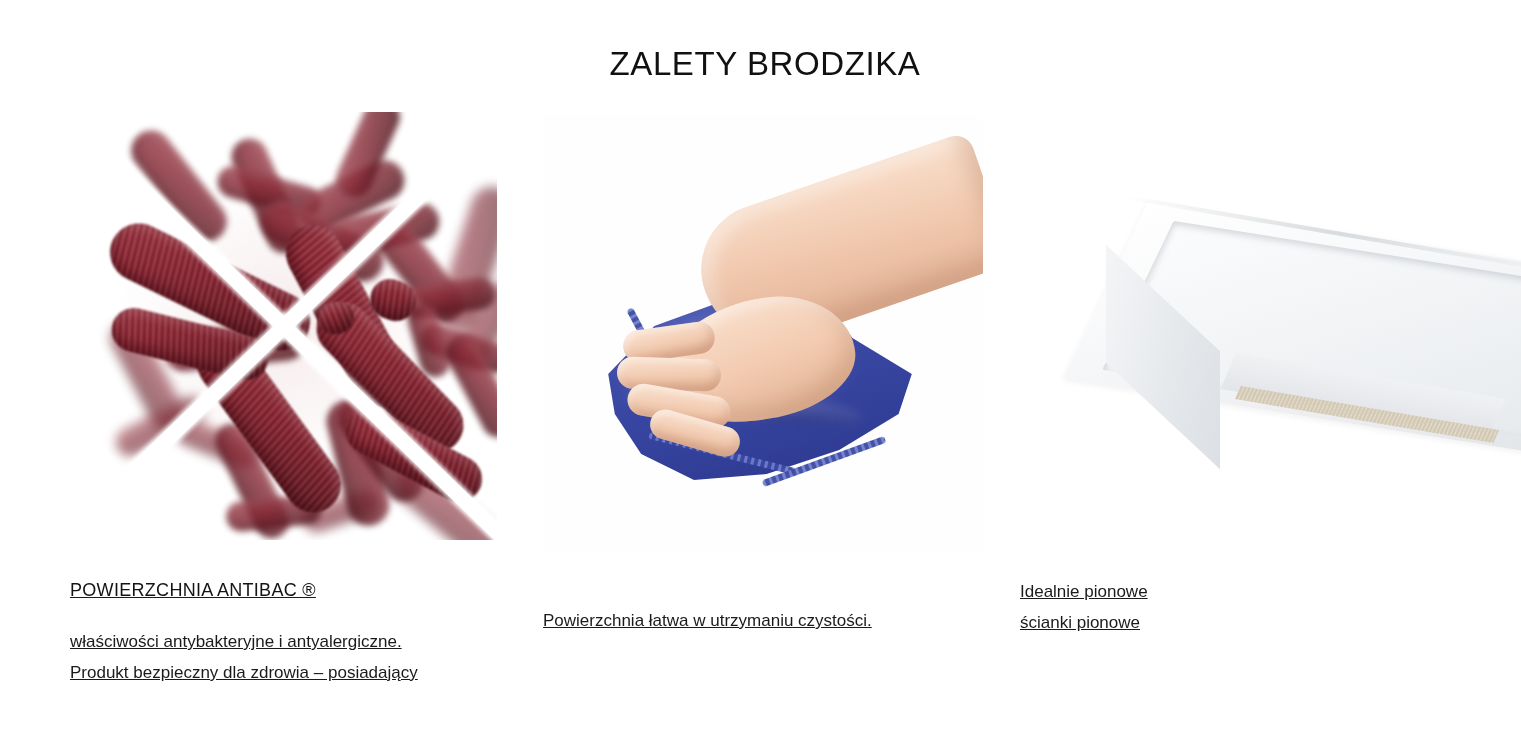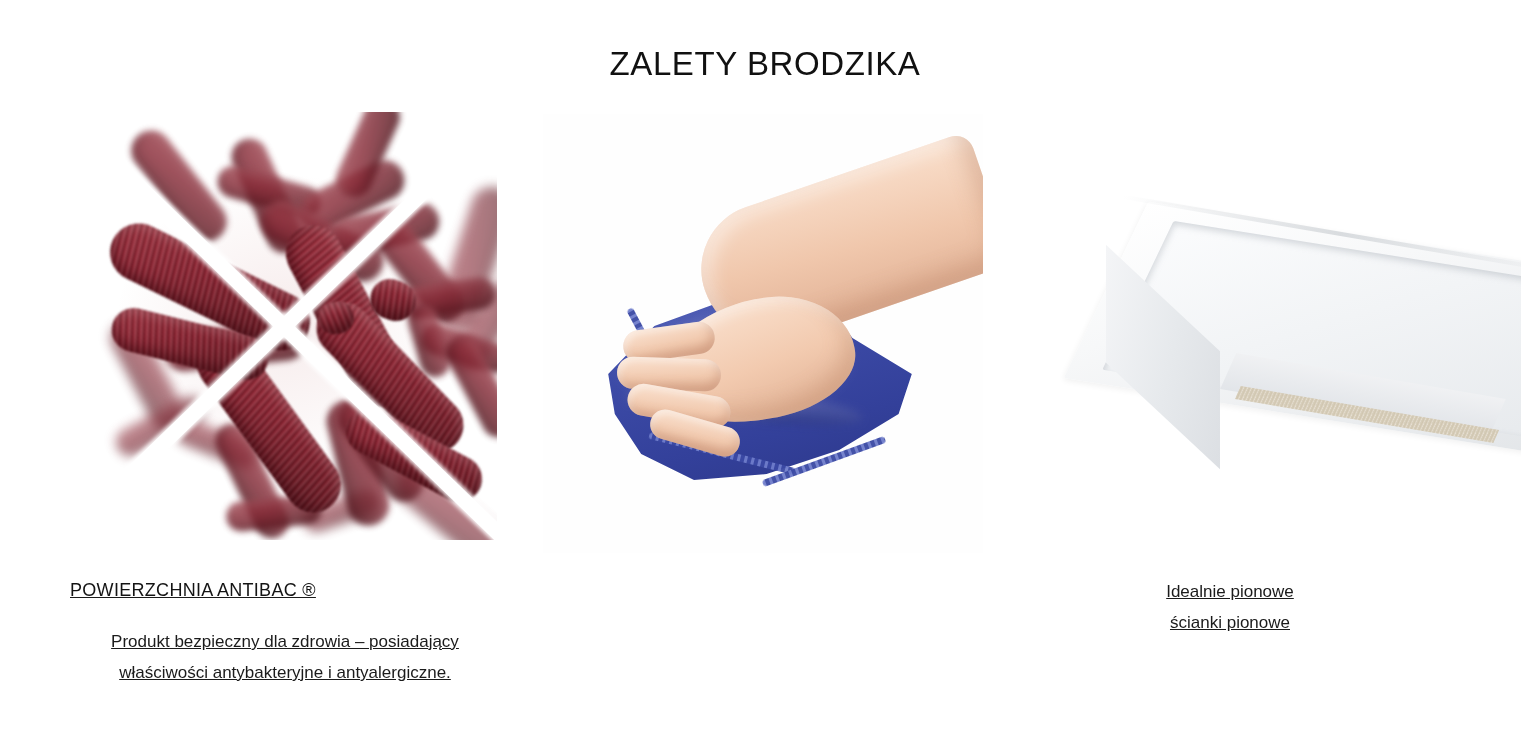--- a/index.html
+++ b/index.html
@@ -224,21 +224,21 @@
     letter-spacing: 0.3px;
     color: #141414;
     white-space: nowrap;
   }
   .cap-body {
     font-size: 17px;
     font-weight: 400;
     line-height: 31px;
     color: #1b1b1b;
   }
-  .cap-body .l { display: block; text-align: center; }
+  .cap-body .l { display: block; }
 
   .cap1 { left: 70px;   top: 580px; width: 430px; }
   .cap2 { left: 543px;  top: 580px; width: 440px; }
   .cap3 { left: 1020px; top: 576px; width: 420px; }
   .cap1 .cap-body, .cap2 .cap-body { margin-top: 25px; }
   .cap3 .cap-body { margin-top: 0; }
 </style>
 </head>
 <body>
 
@@ -286,22 +286,22 @@
     <div class="x-mark">
       <i class="a"></i>
       <i class="b"></i>
     </div>
   </div>
 </div>
 
 <div class="caption cap1">
   <div class="cap-heading">POWIERZCHNIA ANTIBAC ®</div>
   <div class="cap-body">
+    <span class="l">właściwości antybakteryjne i antyalergiczne.</span>
     <span class="l">Produkt bezpieczny dla zdrowia – posiadający</span>
-    <span class="l">właściwości antybakteryjne i antyalergiczne.</span>
   </div>
 </div>
 
 <div class="media clean-box">
   <div class="clean-inner">
     <div class="cloth"></div>
     <div class="cloth-fold" style="left:96px;  top:206px; width:150px; height:30px; transform:rotate(-12deg);"></div>
     <div class="cloth-fold" style="left:130px; top:280px; width:190px; height:28px; transform:rotate(6deg);"></div>
     <div class="cloth-fold" style="left:74px;  top:246px; width:110px; height:22px; transform:rotate(-34deg);"></div>
     <div class="cloth-hem" style="left:62px;  top:232px; width:92px;  transform:rotate(62deg);"></div>
@@ -311,20 +311,23 @@
     <div class="arm"></div>
     <div class="palm"></div>
     <div class="finger" style="left:80px;  top:212px; width:92px;  height:32px; transform:rotate(-8deg);"></div>
     <div class="finger" style="left:74px;  top:244px; width:104px; height:32px; transform:rotate(2deg);"></div>
     <div class="finger" style="left:84px;  top:276px; width:104px; height:32px; transform:rotate(10deg);"></div>
     <div class="finger" style="left:106px; top:304px; width:92px;  height:30px; transform:rotate(16deg);"></div>
   </div>
 </div>
 
 <div class="caption cap2">
+  <div class="cap-body">
+    <span class="l">Powierzchnia łatwa w utrzymaniu czystości.</span>
+  </div>
 </div>
 
 <div class="media tray-box">
   <div class="tray-top"></div>
   <div class="tray-basin"></div>
   <div class="tray-edge-shadow"></div>
   <div class="tray-rim-front"></div>
   <div class="tray-rim-lip"></div>
   <div class="tray-core"></div>
 </div>

